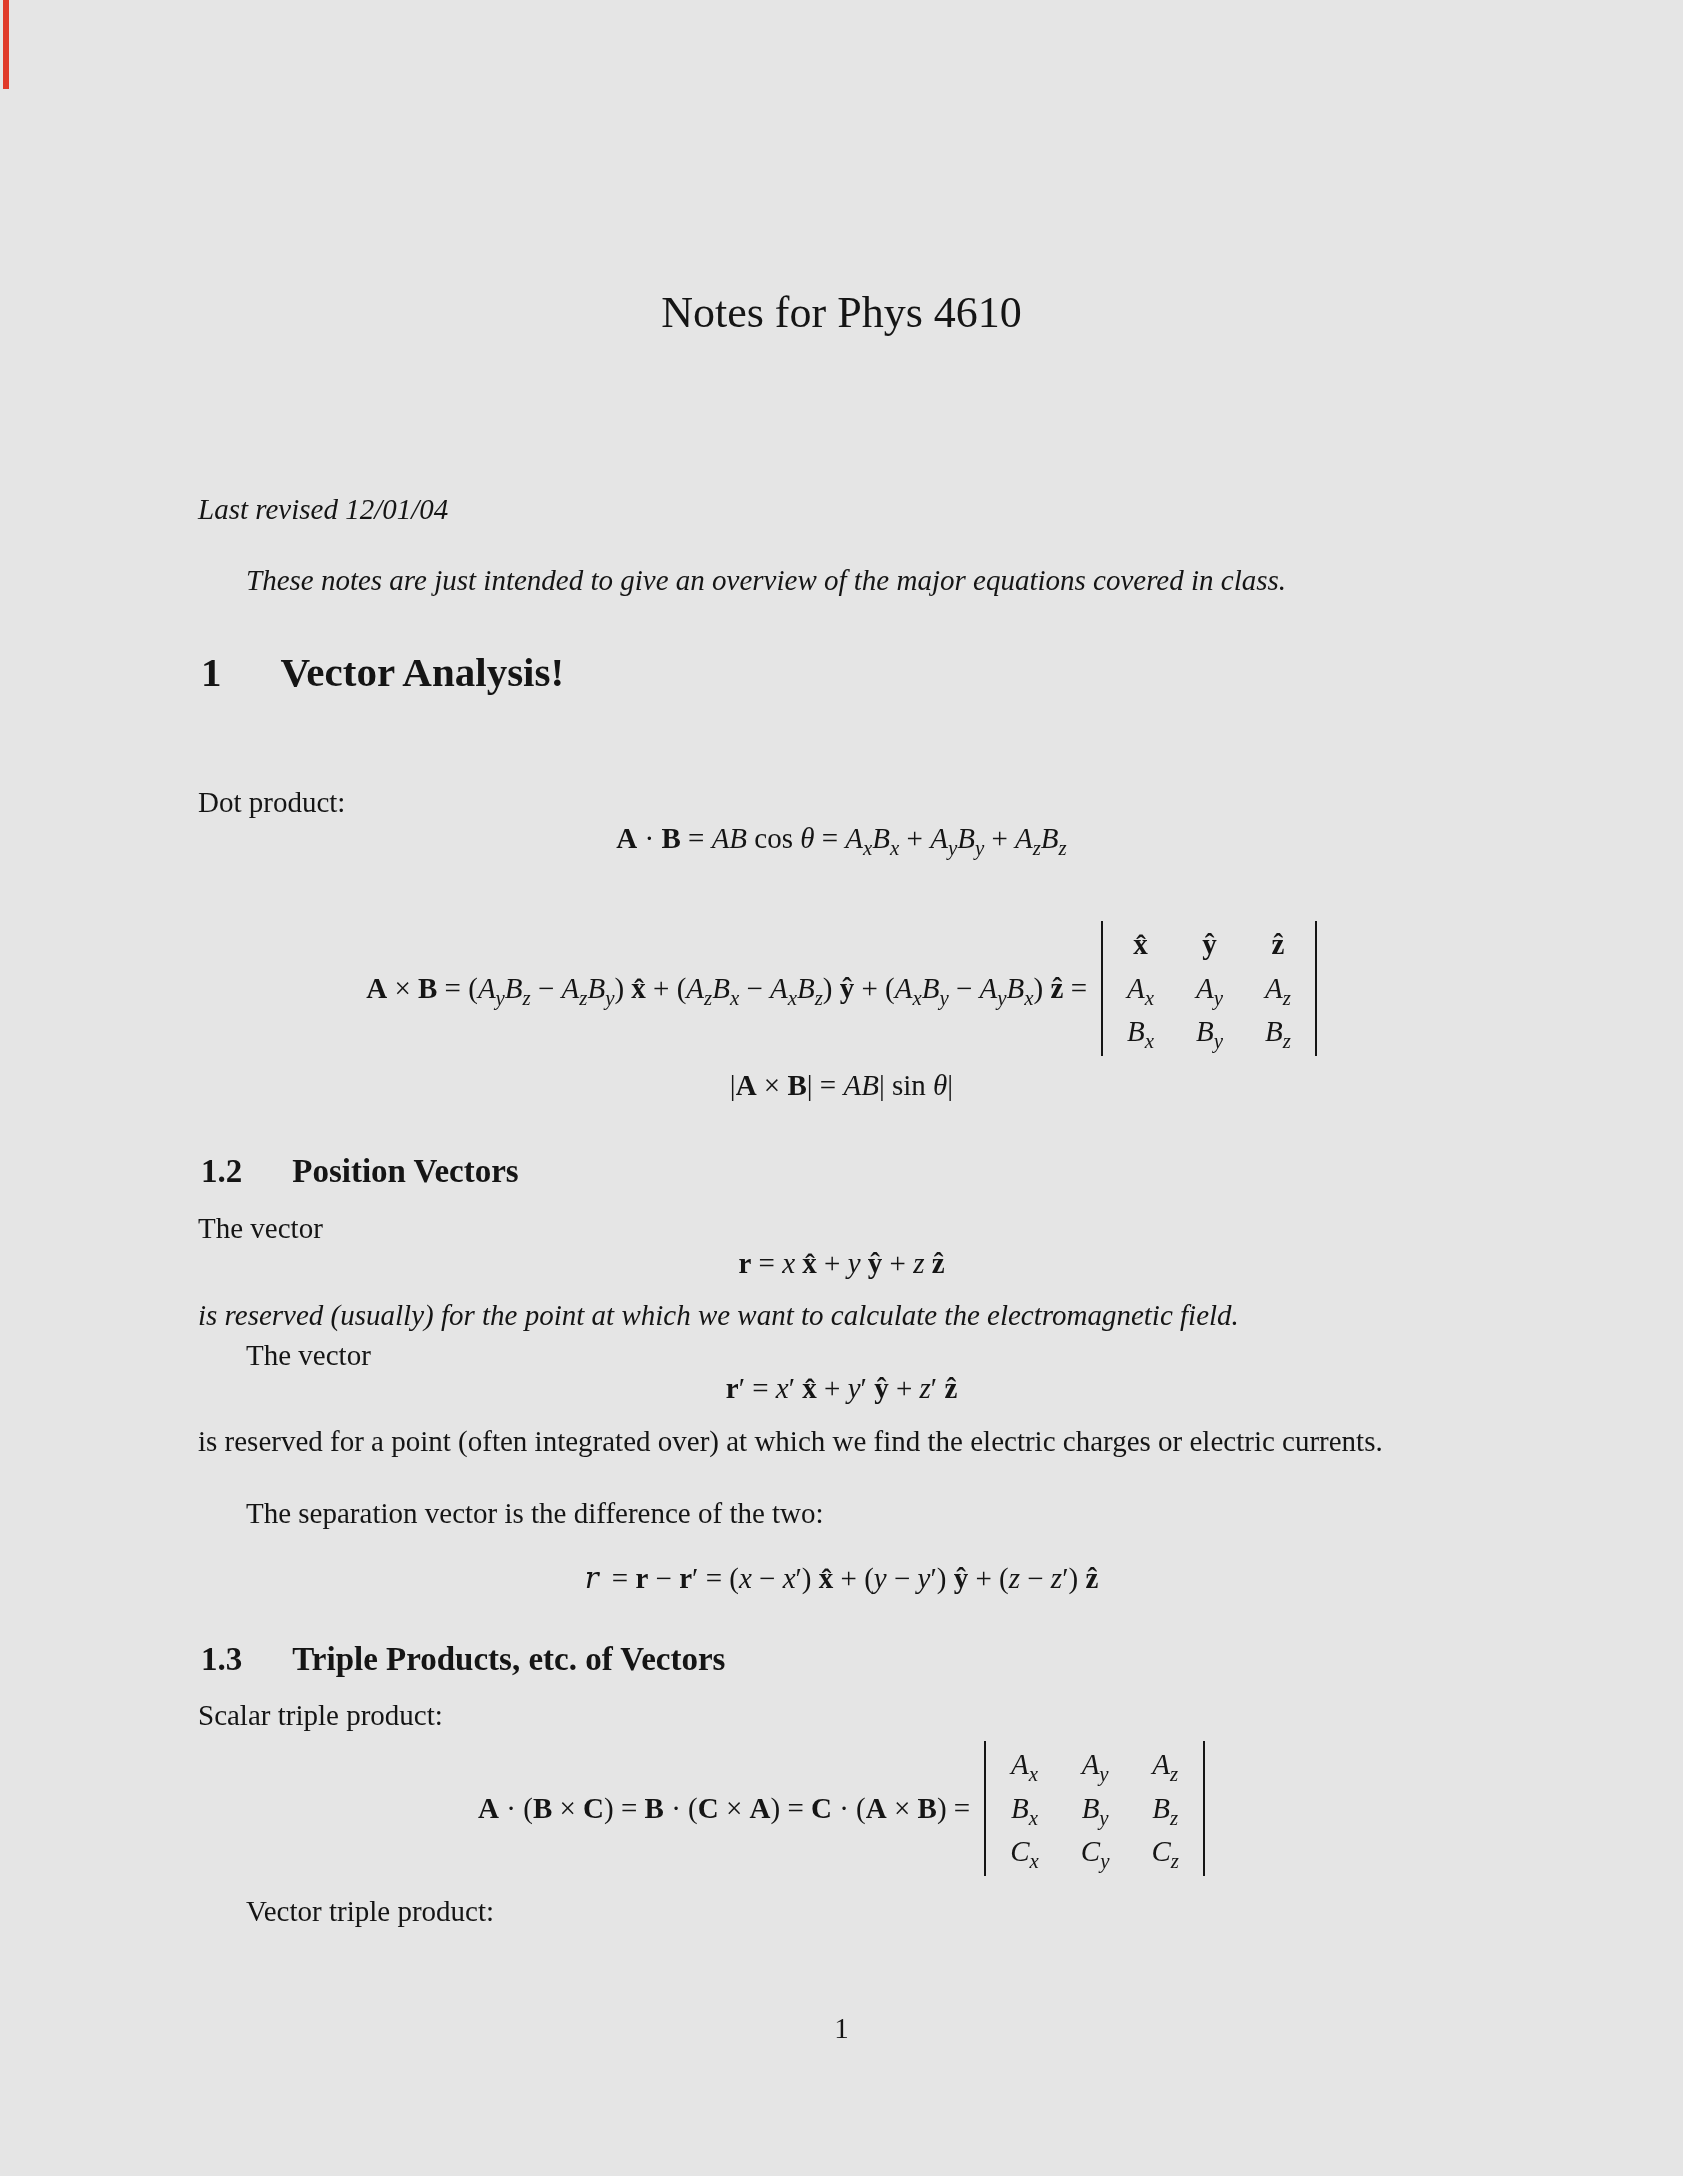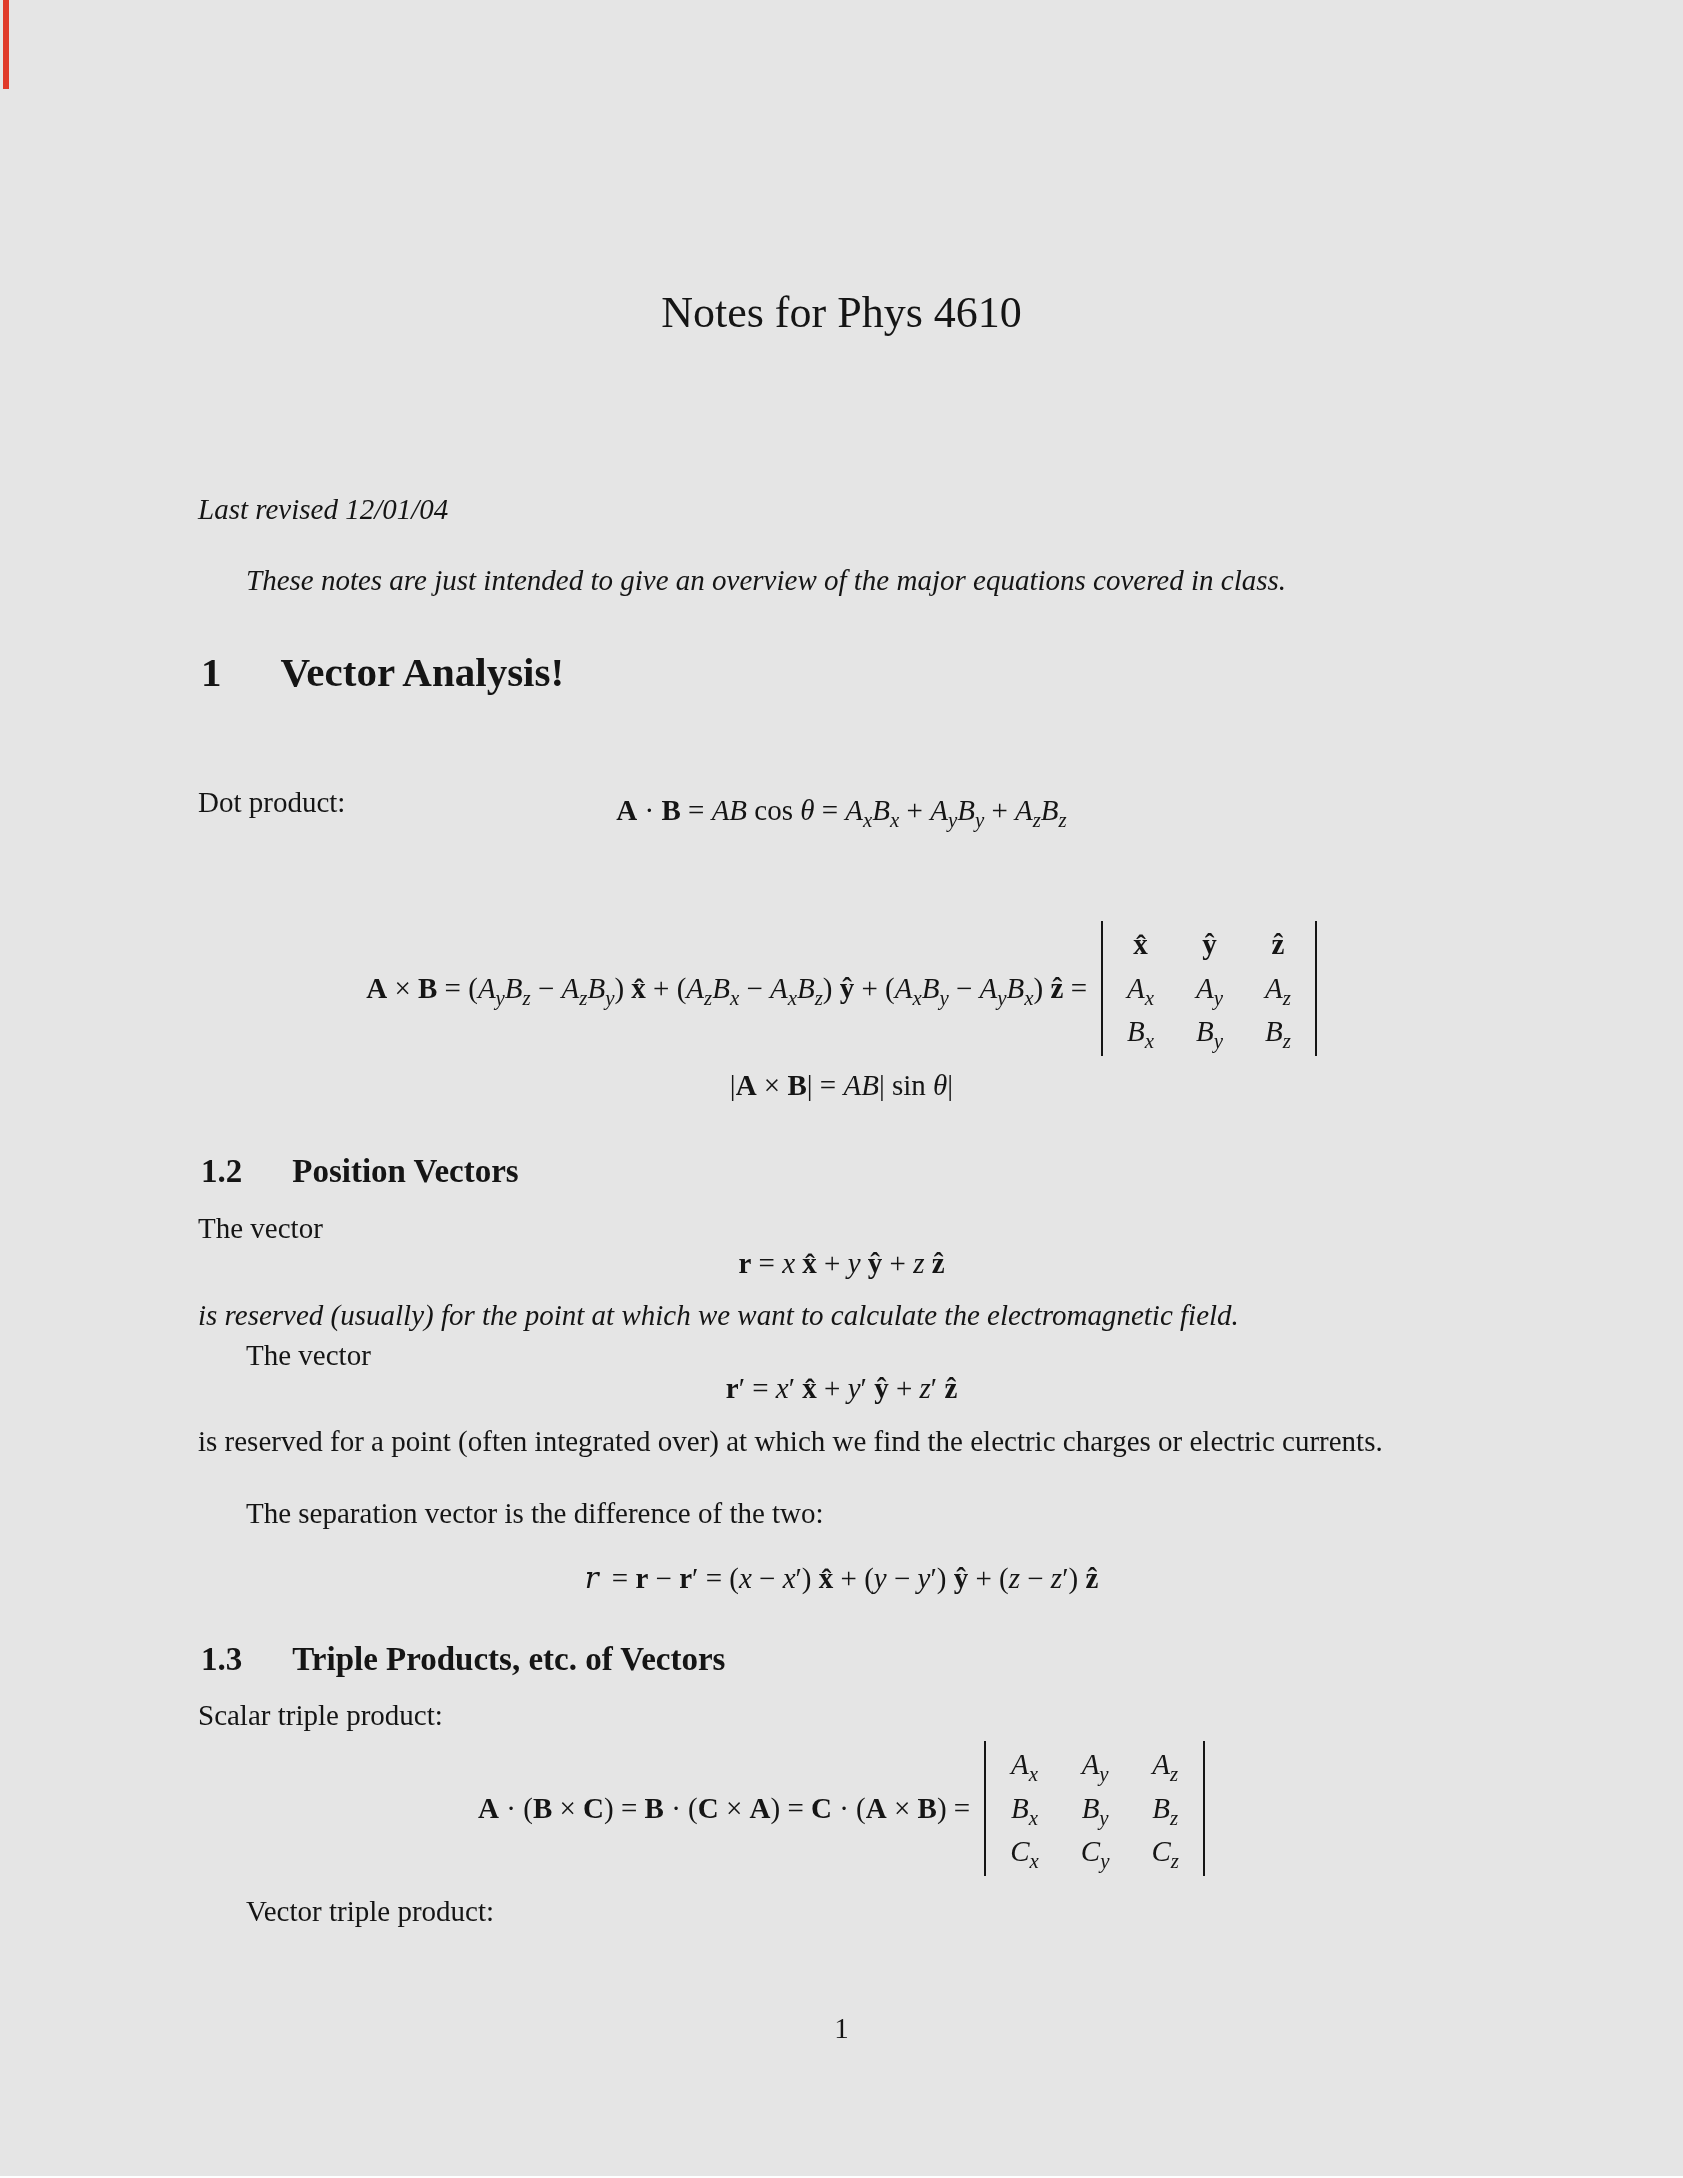--- a/index.html
+++ b/index.html
@@ -61,21 +61,21 @@
 
   <p class="abs italic nowrap indent" style="top:562px">These notes are just intended to give an overview of the major equations covered in class.</p>
 
   <h2 class="abs sec" style="top:644px">
     <span class="num">1</span><span>Vector Analysis!</span>
   </h2>
 
 
   <p class="abs" style="top:784px">Dot product:</p>
 
-  <div class="abs eq" style="top:792px"><b>A</b> · <b>B</b> = <i>AB</i> cos <i>θ</i> = <i>A<sub>x</sub>B<sub>x</sub></i> + <i>A<sub>y</sub>B<sub>y</sub></i> + <i>A<sub>z</sub>B<sub>z</sub></i></div>
+  <div class="abs eq" style="top:820px"><b>A</b> · <b>B</b> = <i>AB</i> cos <i>θ</i> = <i>A<sub>x</sub>B<sub>x</sub></i> + <i>A<sub>y</sub>B<sub>y</sub></i> + <i>A<sub>z</sub>B<sub>z</sub></i></div>
 
 
   <div class="abs eq eq-flex" style="top:923px; height:131px;">
     <span><b>A</b> × <b>B</b> = (<i>A<sub>y</sub>B<sub>z</sub></i> − <i>A<sub>z</sub>B<sub>y</sub></i>) <b>x̂</b> + (<i>A<sub>z</sub>B<sub>x</sub></i> − <i>A<sub>x</sub>B<sub>z</sub></i>) <b>ŷ</b> + (<i>A<sub>x</sub>B<sub>y</sub></i> − <i>A<sub>y</sub>B<sub>x</sub></i>) <b>ẑ</b> =</span>
     <span class="det">
       <span class="det-grid">
         <span><b>x̂</b></span>
         <span><b>ŷ</b></span>
         <span><b>ẑ</b></span>
         <span><i>A<sub>x</sub></i></span>

